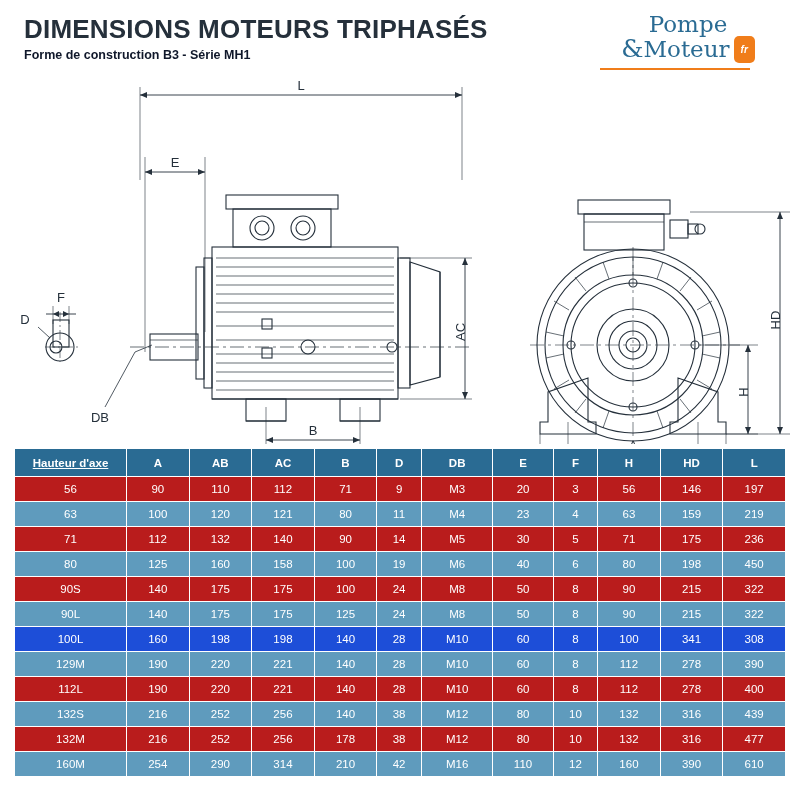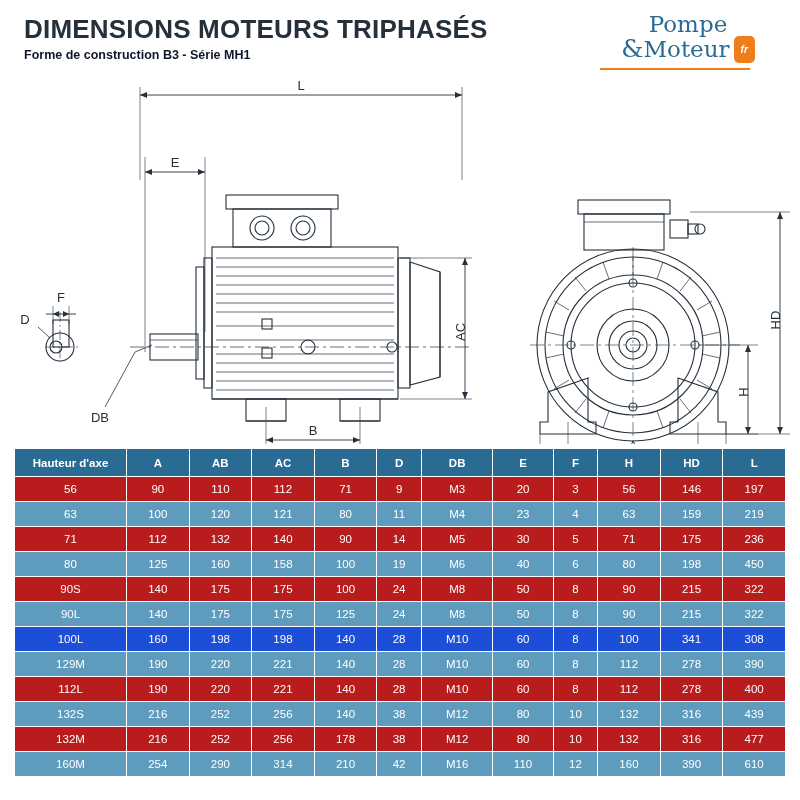--- a/index.html
+++ b/index.html
@@ -106,21 +106,21 @@
   table.dim th {
     background: #2a6b93;
     color: #ffffff;
     font-weight: bold;
     font-size: 11.5px;
     height: 28px;
     border: 1px solid #ffffff;
     text-align: center;
     white-space: nowrap;
   }
-  table.dim th.first { width: 112px; }
+  table.dim th.first { width: 112px; text-decoration: underline; }
   table.dim td {
     height: 25px;
     border: 1px solid #ffffff;
     text-align: center;
     font-size: 11.5px;
     white-space: nowrap;
   }
   tr.rowA td { background: #b91c1c; color: #ffffff; }
   tr.rowB td { background: #5f9bbd; color: #ffffff; }
   tr.sel td  { background: #1d4ed8; color: #ffffff; font-weight: normal; }

